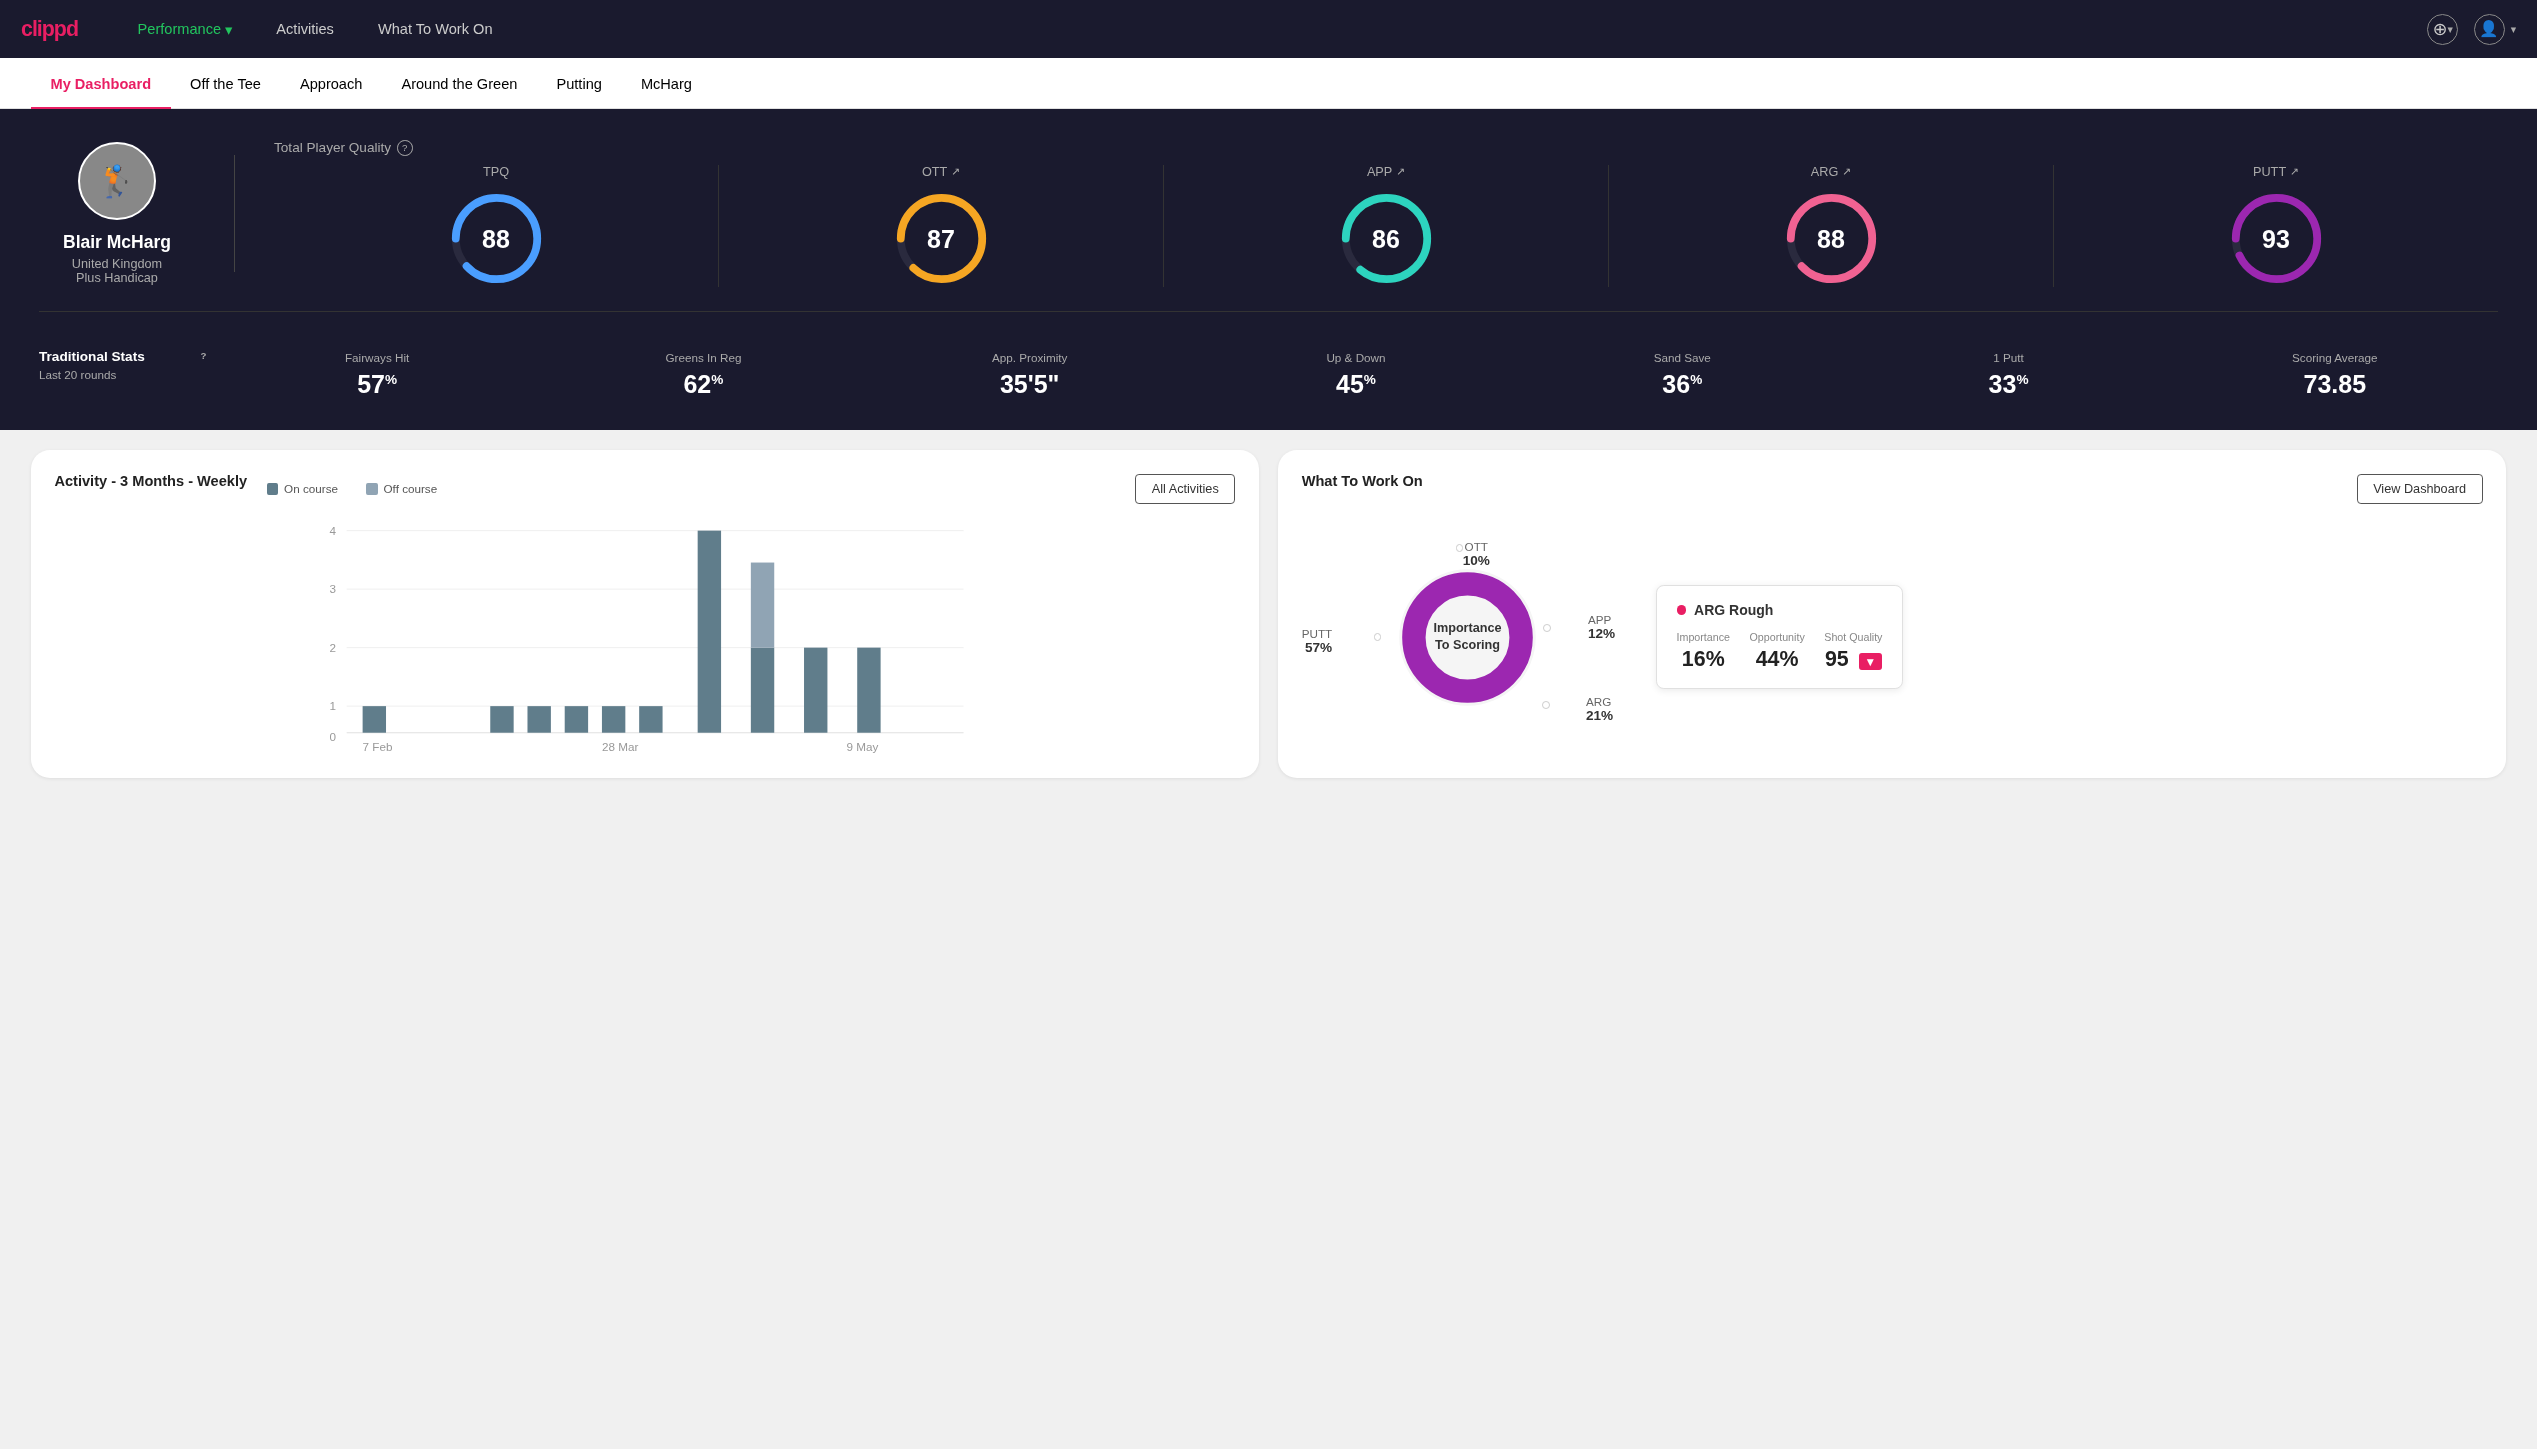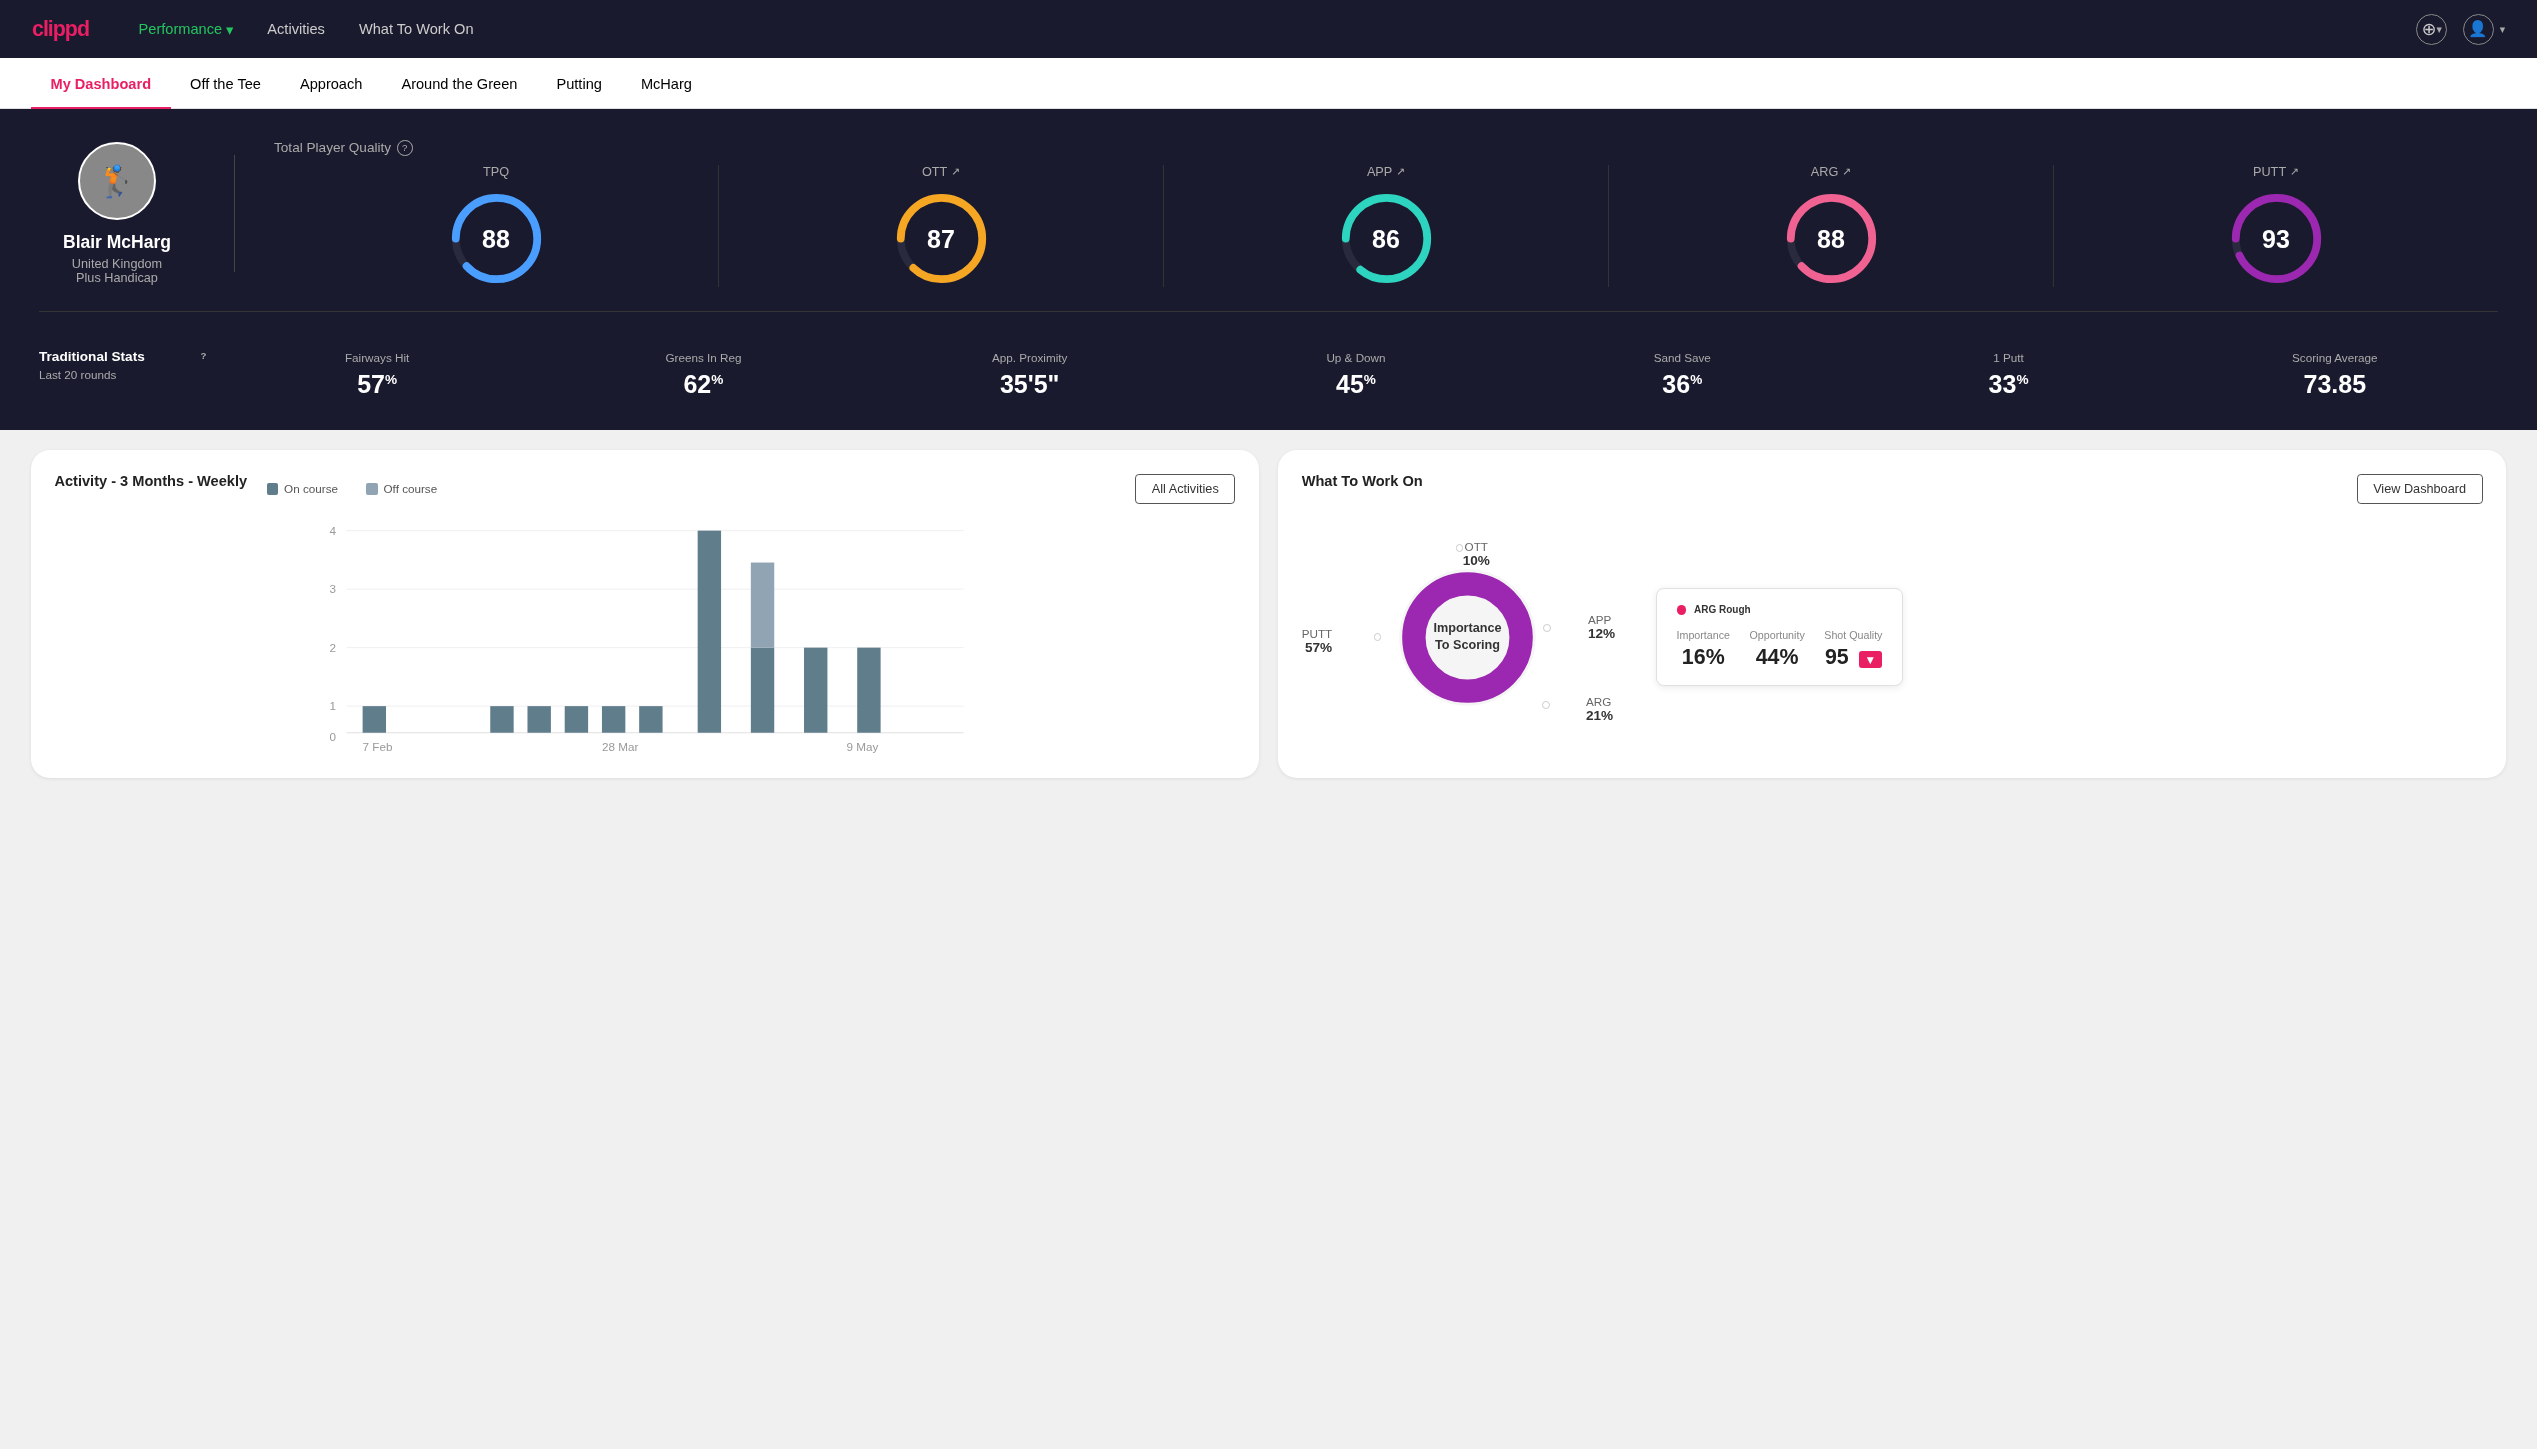--- a/index.html
+++ b/index.html
@@ -3,23 +3,23 @@
   <meta charset="utf-8">
   <style>
     * { box-sizing: border-box; margin: 0; padding: 0; }
     body { font-family: -apple-system, BlinkMacSystemFont, 'Segoe UI', sans-serif; background: #f0f0f0; color: #fff; }
 
     
     .navbar {
       background: #1a1a2e;
       display: flex;
       align-items: center;
-      padding: 0 32px;
+      padding: 0 21px;
       height: 58px;
-      gap: 34px;
+      gap: 44px;
     }
     .logo { color: #e91e63; font-weight: 900; font-size: 21.4px; letter-spacing: -1px; margin-right: 15.6px; }
     .nav-item {
       color: #ccc;
       font-size: 14.6px;
       cursor: pointer;
       display: flex;
       align-items: center;
       gap: 3.9px;
       padding: 3.9px 0;
@@ -253,21 +253,21 @@
     .arg-info-card {
       background: #fff;
       border: 1px solid #e0e0e0;
       border-radius: 7.8px;
       padding: 15.6px 19.5px;
       min-width: 234px;
       box-shadow: 0 1.9px 7.8px rgba(0,0,0,0.08);
     }
     .arg-title {
       display: flex; align-items: center; gap: 7.8px;
-      font-size: 10px; font-weight: 600; color: #333;
+      font-size: 14px; font-weight: 600; color: #333;
       margin-bottom: 13.6px;
     }
     .arg-dot { width: 9.7px; height: 9.7px; border-radius: 50%; background: #e91e63; }
     .arg-metrics {
       display: flex; gap: 19.5px;
     }
     .arg-metric { text-align: center; }
     .arg-metric-label { font-size: 10.7px; color: #888; margin-bottom: 3.9px; }
     .arg-metric-value { font-size: 21.4px; font-weight: 700; color: #222; }
     .arg-metric-badge {

